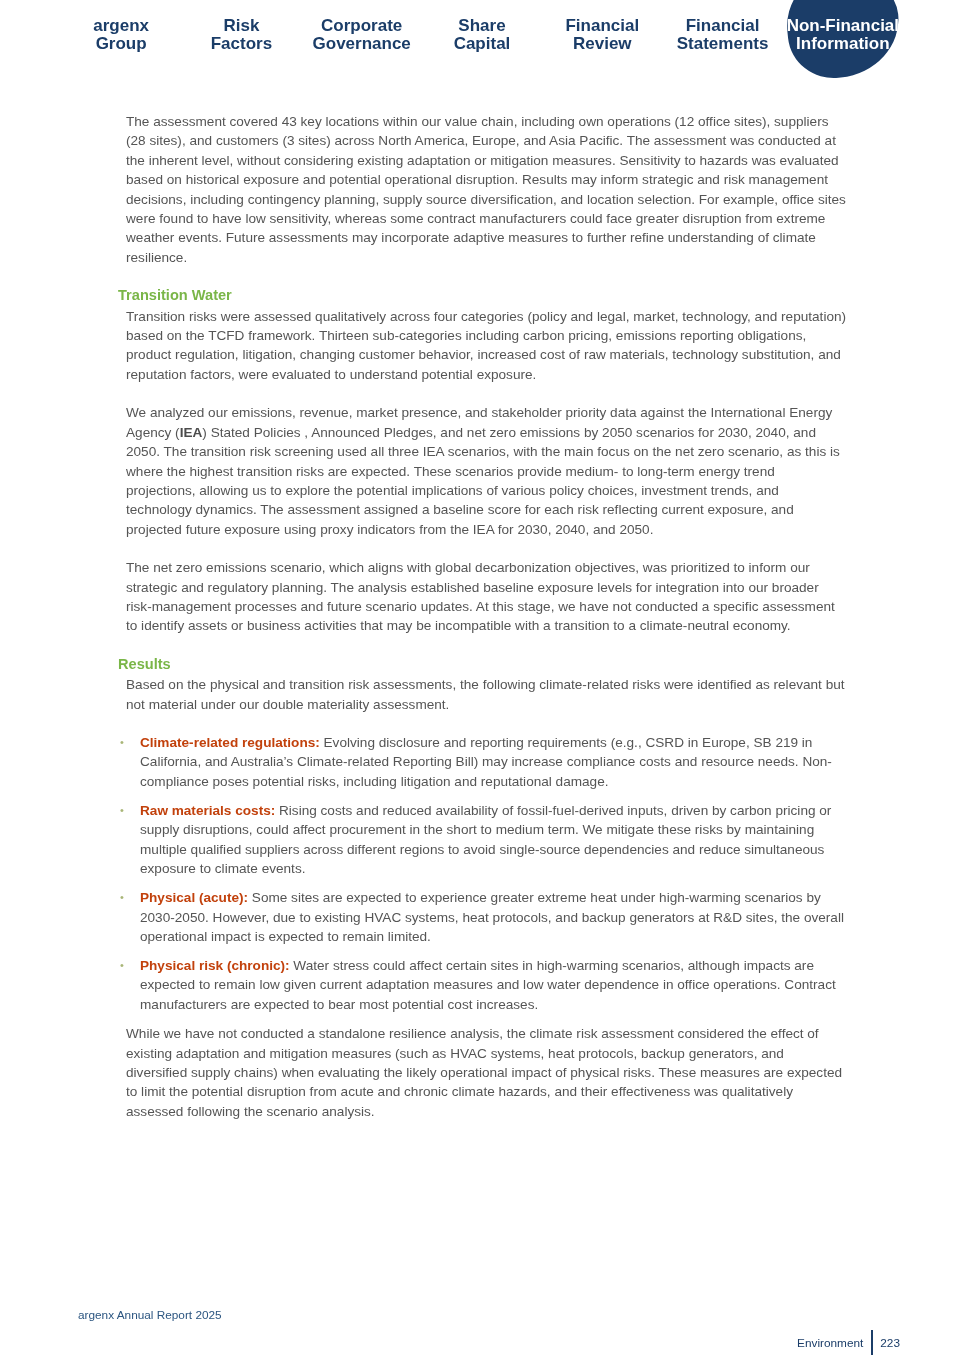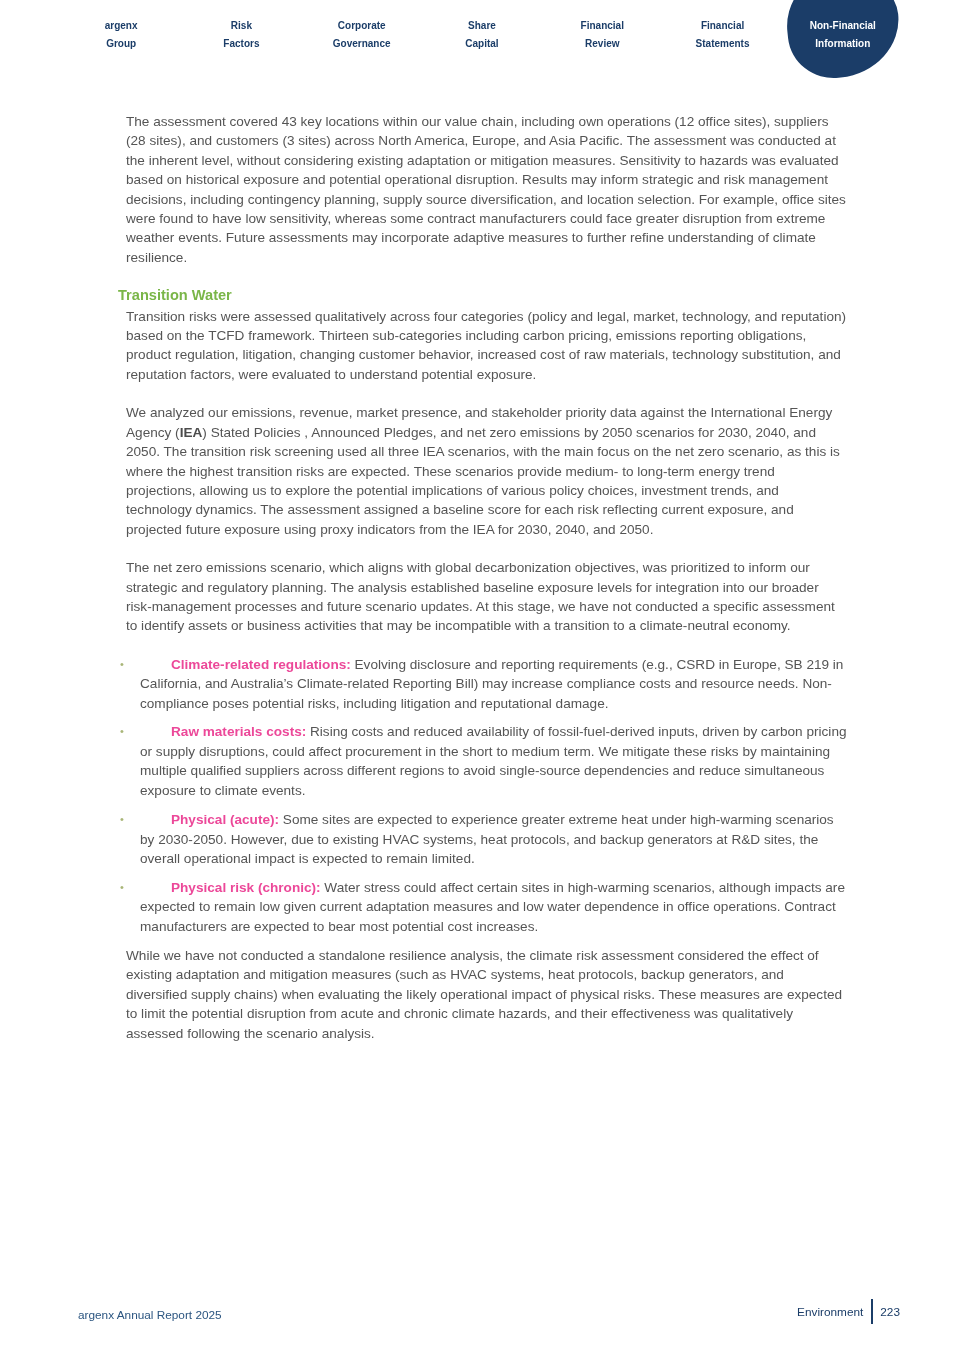--- a/index.html
+++ b/index.html
@@ -23,21 +23,21 @@
     text-align: center;
     padding: 4px 0;
     cursor: pointer;
   }
   .nav-label {
     position: relative;
     z-index: 2;
     display: inline-block;
     white-space: pre-line;
     font-weight: bold;
-    font-size: 10px;
+    font-size: 17px;
     line-height: 17.5px;
     color: #1b3d68;
   }
   .nav-item.active .nav-label { color: #ffffff; }
   .nav-blob {
     position: absolute;
     left: 50%;
     top: -40px;
     transform: translateX(-50%) rotate(-6deg);
     width: 112px;
@@ -57,21 +57,21 @@
     font-size: 13.6px;
     line-height: 19.4px;
   }
   .content p { margin: 0 0 19px 8px; }
   .green-heading {
     color: #7ab648;
     font-size: 14.6px;
     font-weight: bold;
     margin: 14px 0 1px 0;
   }
-  b.lead { color: #ec4899; margin-left: 31px; }
+  b.lead { color: #c2410c; }
   .bi { color: #4c4c4c; font-weight: bold; }
 
   .bullets { margin: 8px 0 10px 0; }
   .bullet-item {
     display: flex;
     margin-bottom: 9.5px;
   }
   .bullet-item:last-child { margin-bottom: 0; }
   .bullet-dot {
     flex: 0 0 20px;
@@ -87,21 +87,21 @@
   .footer-left {
     position: absolute;
     left: 78px;
     top: 1308px;
     font-size: 11.8px;
     color: #2b5580;
   }
   .footer-right {
     position: absolute;
     right: 64px;
-    top: 1299px;
+    top: 1330px;
     display: flex;
     align-items: center;
     color: #1b3d68;
     font-size: 11.8px;
   }
   .footer-divider {
     width: 2px;
     height: 25px;
     background: #1b3d68;
     margin: 0 7px 0 8px;
@@ -147,21 +147,23 @@
   <p>The assessment covered 43 key locations within our value chain, including own operations (12 office sites), suppliers (28 sites), and customers (3 sites) across North America, Europe, and Asia Pacific. The assessment was conducted at the inherent level, without considering existing adaptation or mitigation measures. Sensitivity to hazards was evaluated based on historical exposure and potential operational disruption. Results may inform strategic and risk management decisions, including contingency planning, supply source diversification, and location selection. For example, office sites were found to have low sensitivity, whereas some contract manufacturers could face greater disruption from extreme weather events. Future assessments may incorporate adaptive measures to further refine understanding of climate resilience.</p>
 
   <h3 class="green-heading">Transition Water</h3>
 
   <p>Transition risks were assessed qualitatively across four categories (policy and legal, market, technology, and reputation) based on the TCFD framework. Thirteen sub-categories including carbon pricing, emissions reporting obligations, product regulation, litigation, changing customer behavior, increased cost of raw materials, technology substitution, and reputation factors, were evaluated to understand potential exposure.</p>
 
   <p><span>We analyzed our emissions, revenue, market presence, and stakeholder priority data against the International Energy Agency (</span><span class="bi">IEA</span><span>) Stated Policies , Announced Pledges, and net zero emissions by 2050 scenarios for 2030, 2040, and 2050. The transition risk screening used all three IEA scenarios, with the main focus on the net zero scenario, as this is where the highest transition risks are expected. These scenarios provide medium- to long-term energy trend projections, allowing us to explore the potential implications of various policy choices, investment trends, and technology dynamics. The assessment assigned a baseline score for each risk reflecting current exposure, and projected future exposure using proxy indicators from the IEA for 2030, 2040, and 2050.</span></p>
 
   <p>The net zero emissions scenario, which aligns with global decarbonization objectives, was prioritized to inform our strategic and regulatory planning. The analysis established baseline exposure levels for integration into our broader risk-management processes and future scenario updates. At this stage, we have not conducted a specific assessment to identify assets or business activities that may be incompatible with a transition to a climate-neutral economy.</p>
 
+  <h3 class="green-heading">Results</h3>
 
+  <p>Based on the physical and transition risk assessments, the following climate-related risks were identified as relevant but not material under our double materiality assessment.</p>
 
   <div class="bullets">
     <div class="bullet-item">
       <span class="bullet-dot">•</span>
       <span class="bullet-text"><b class="lead">Climate-related regulations:</b><span> Evolving disclosure and reporting requirements (e.g., CSRD in Europe, SB 219 in California, and Australia’s Climate-related Reporting Bill) may increase compliance costs and resource needs. Non-compliance poses potential risks, including litigation and reputational damage.</span></span>
     </div>
     <div class="bullet-item">
       <span class="bullet-dot">•</span>
       <span class="bullet-text"><b class="lead">Raw materials costs:</b><span> Rising costs and reduced availability of fossil-fuel-derived inputs, driven by carbon pricing or supply disruptions, could affect procurement in the short to medium term. We mitigate these risks by maintaining multiple qualified suppliers across different regions to avoid single-source dependencies and reduce simultaneous exposure to climate events.</span></span>
     </div>

